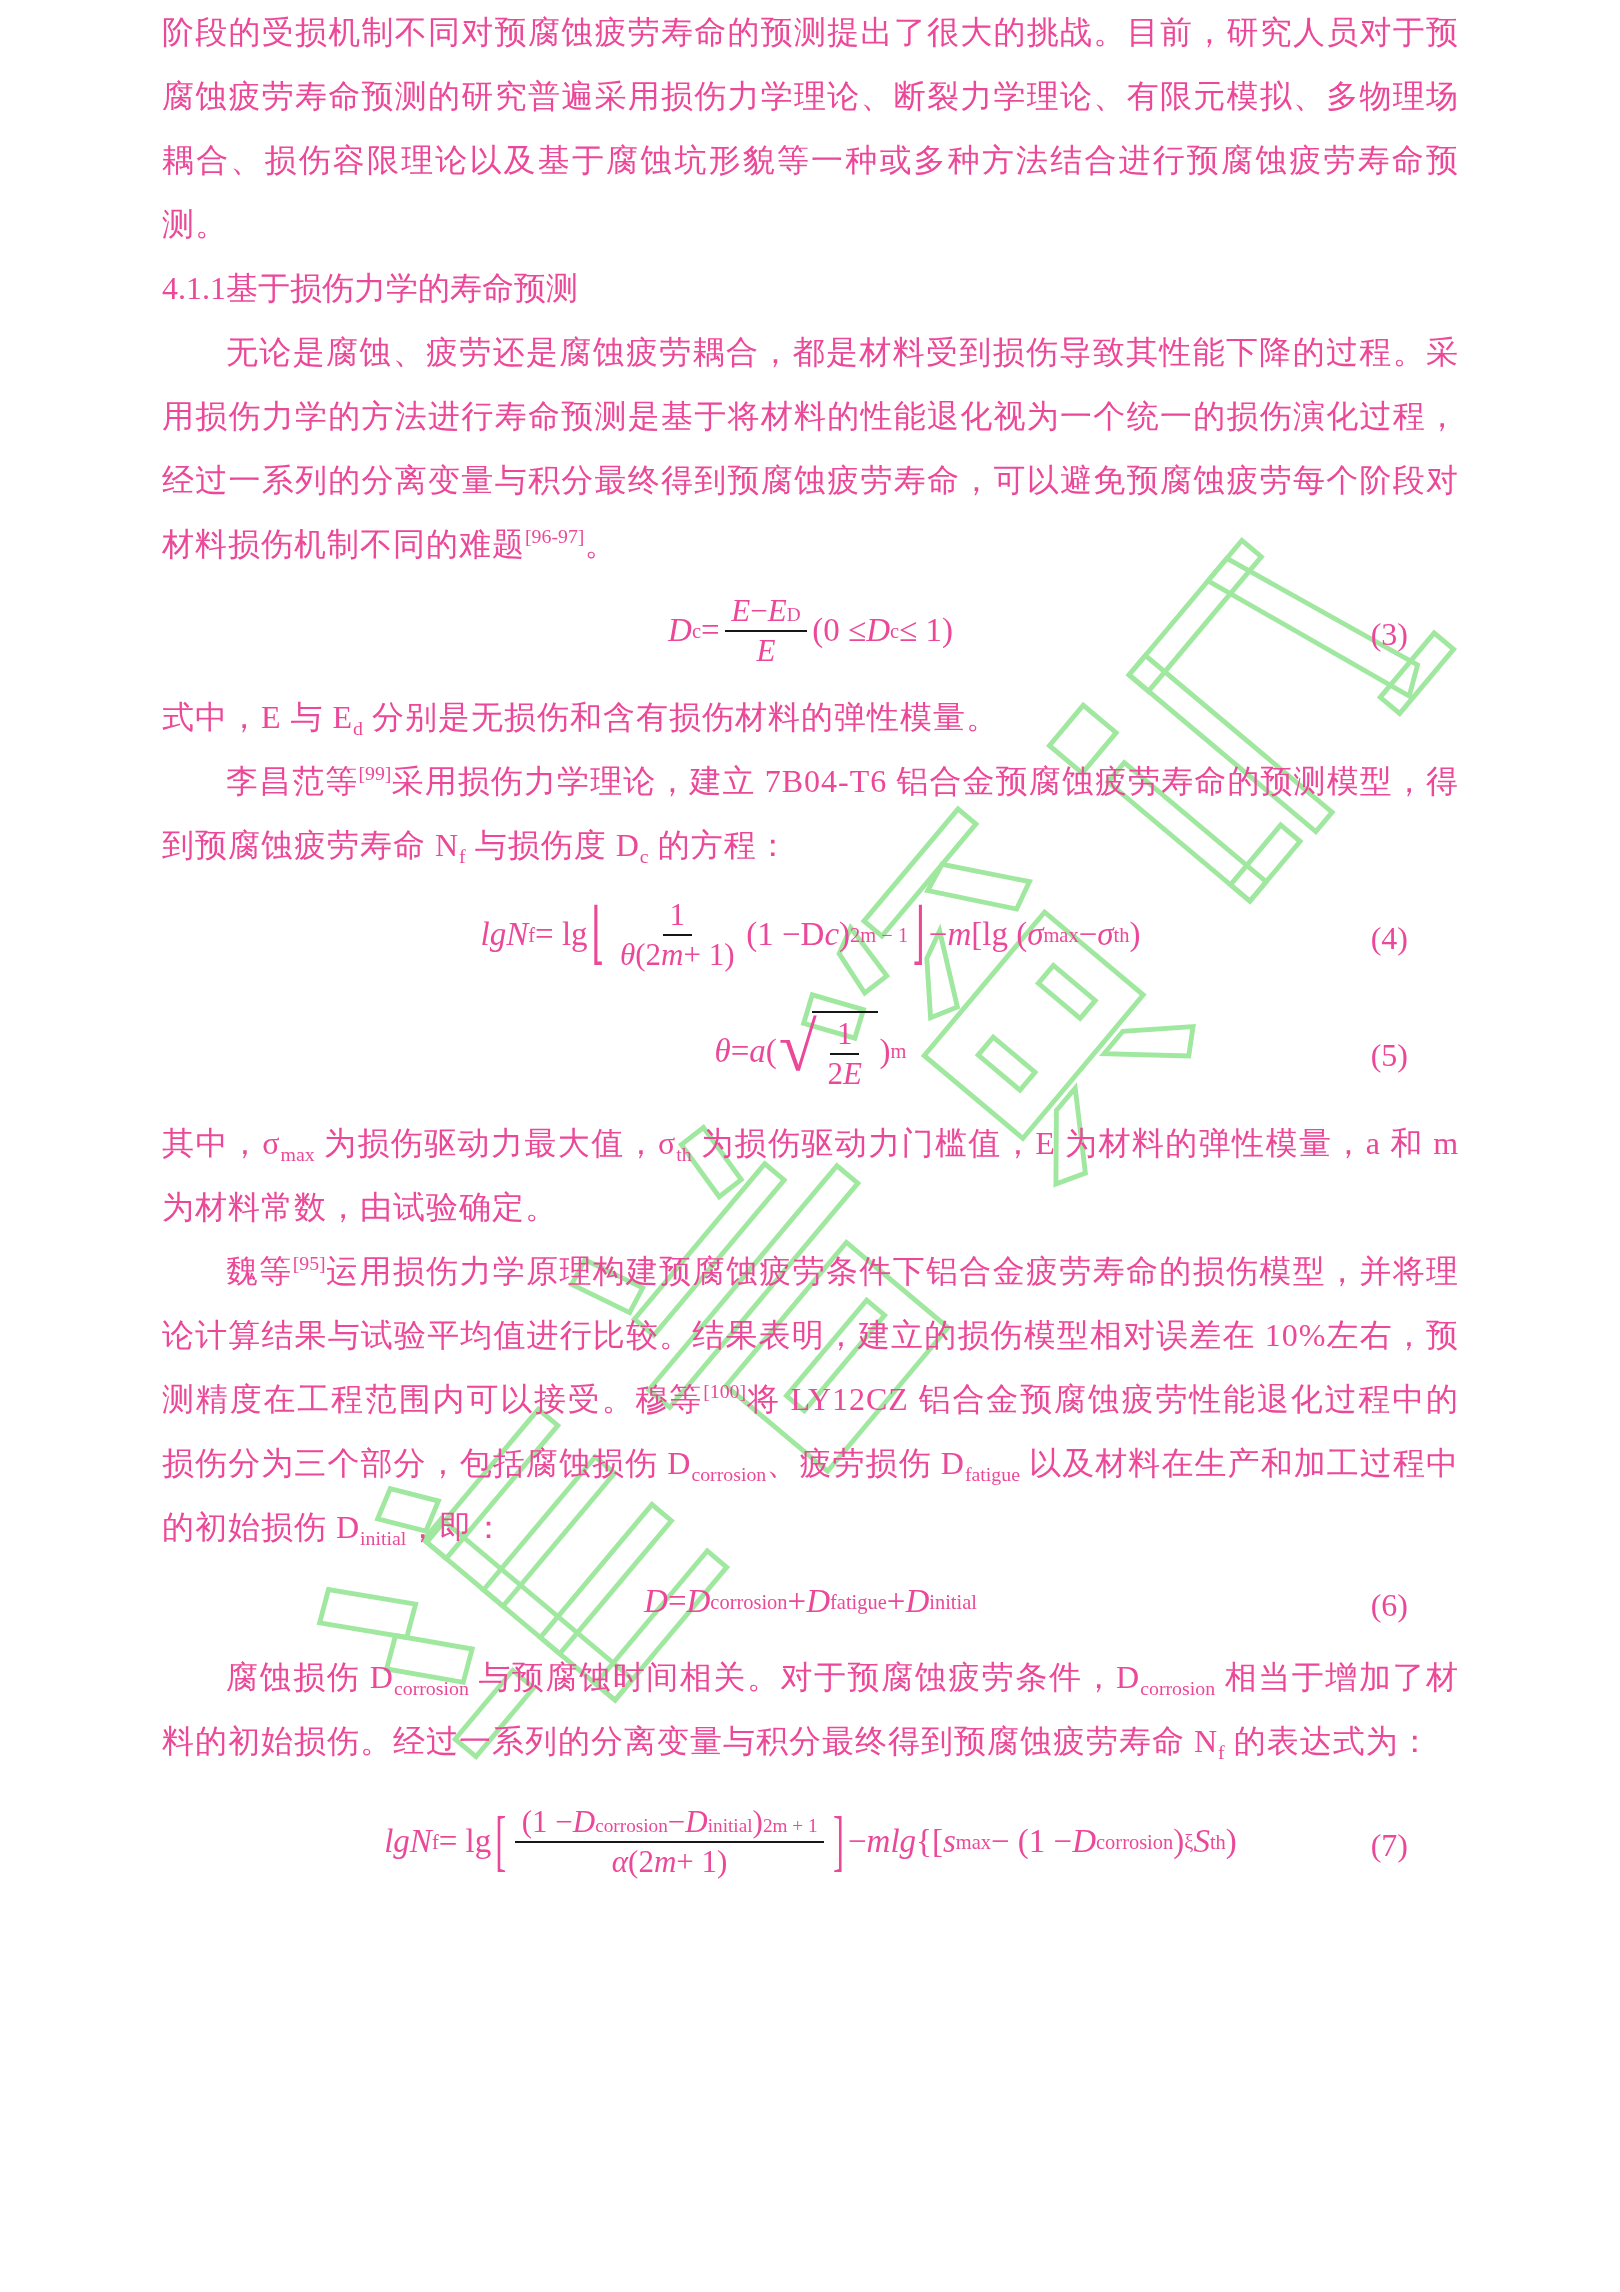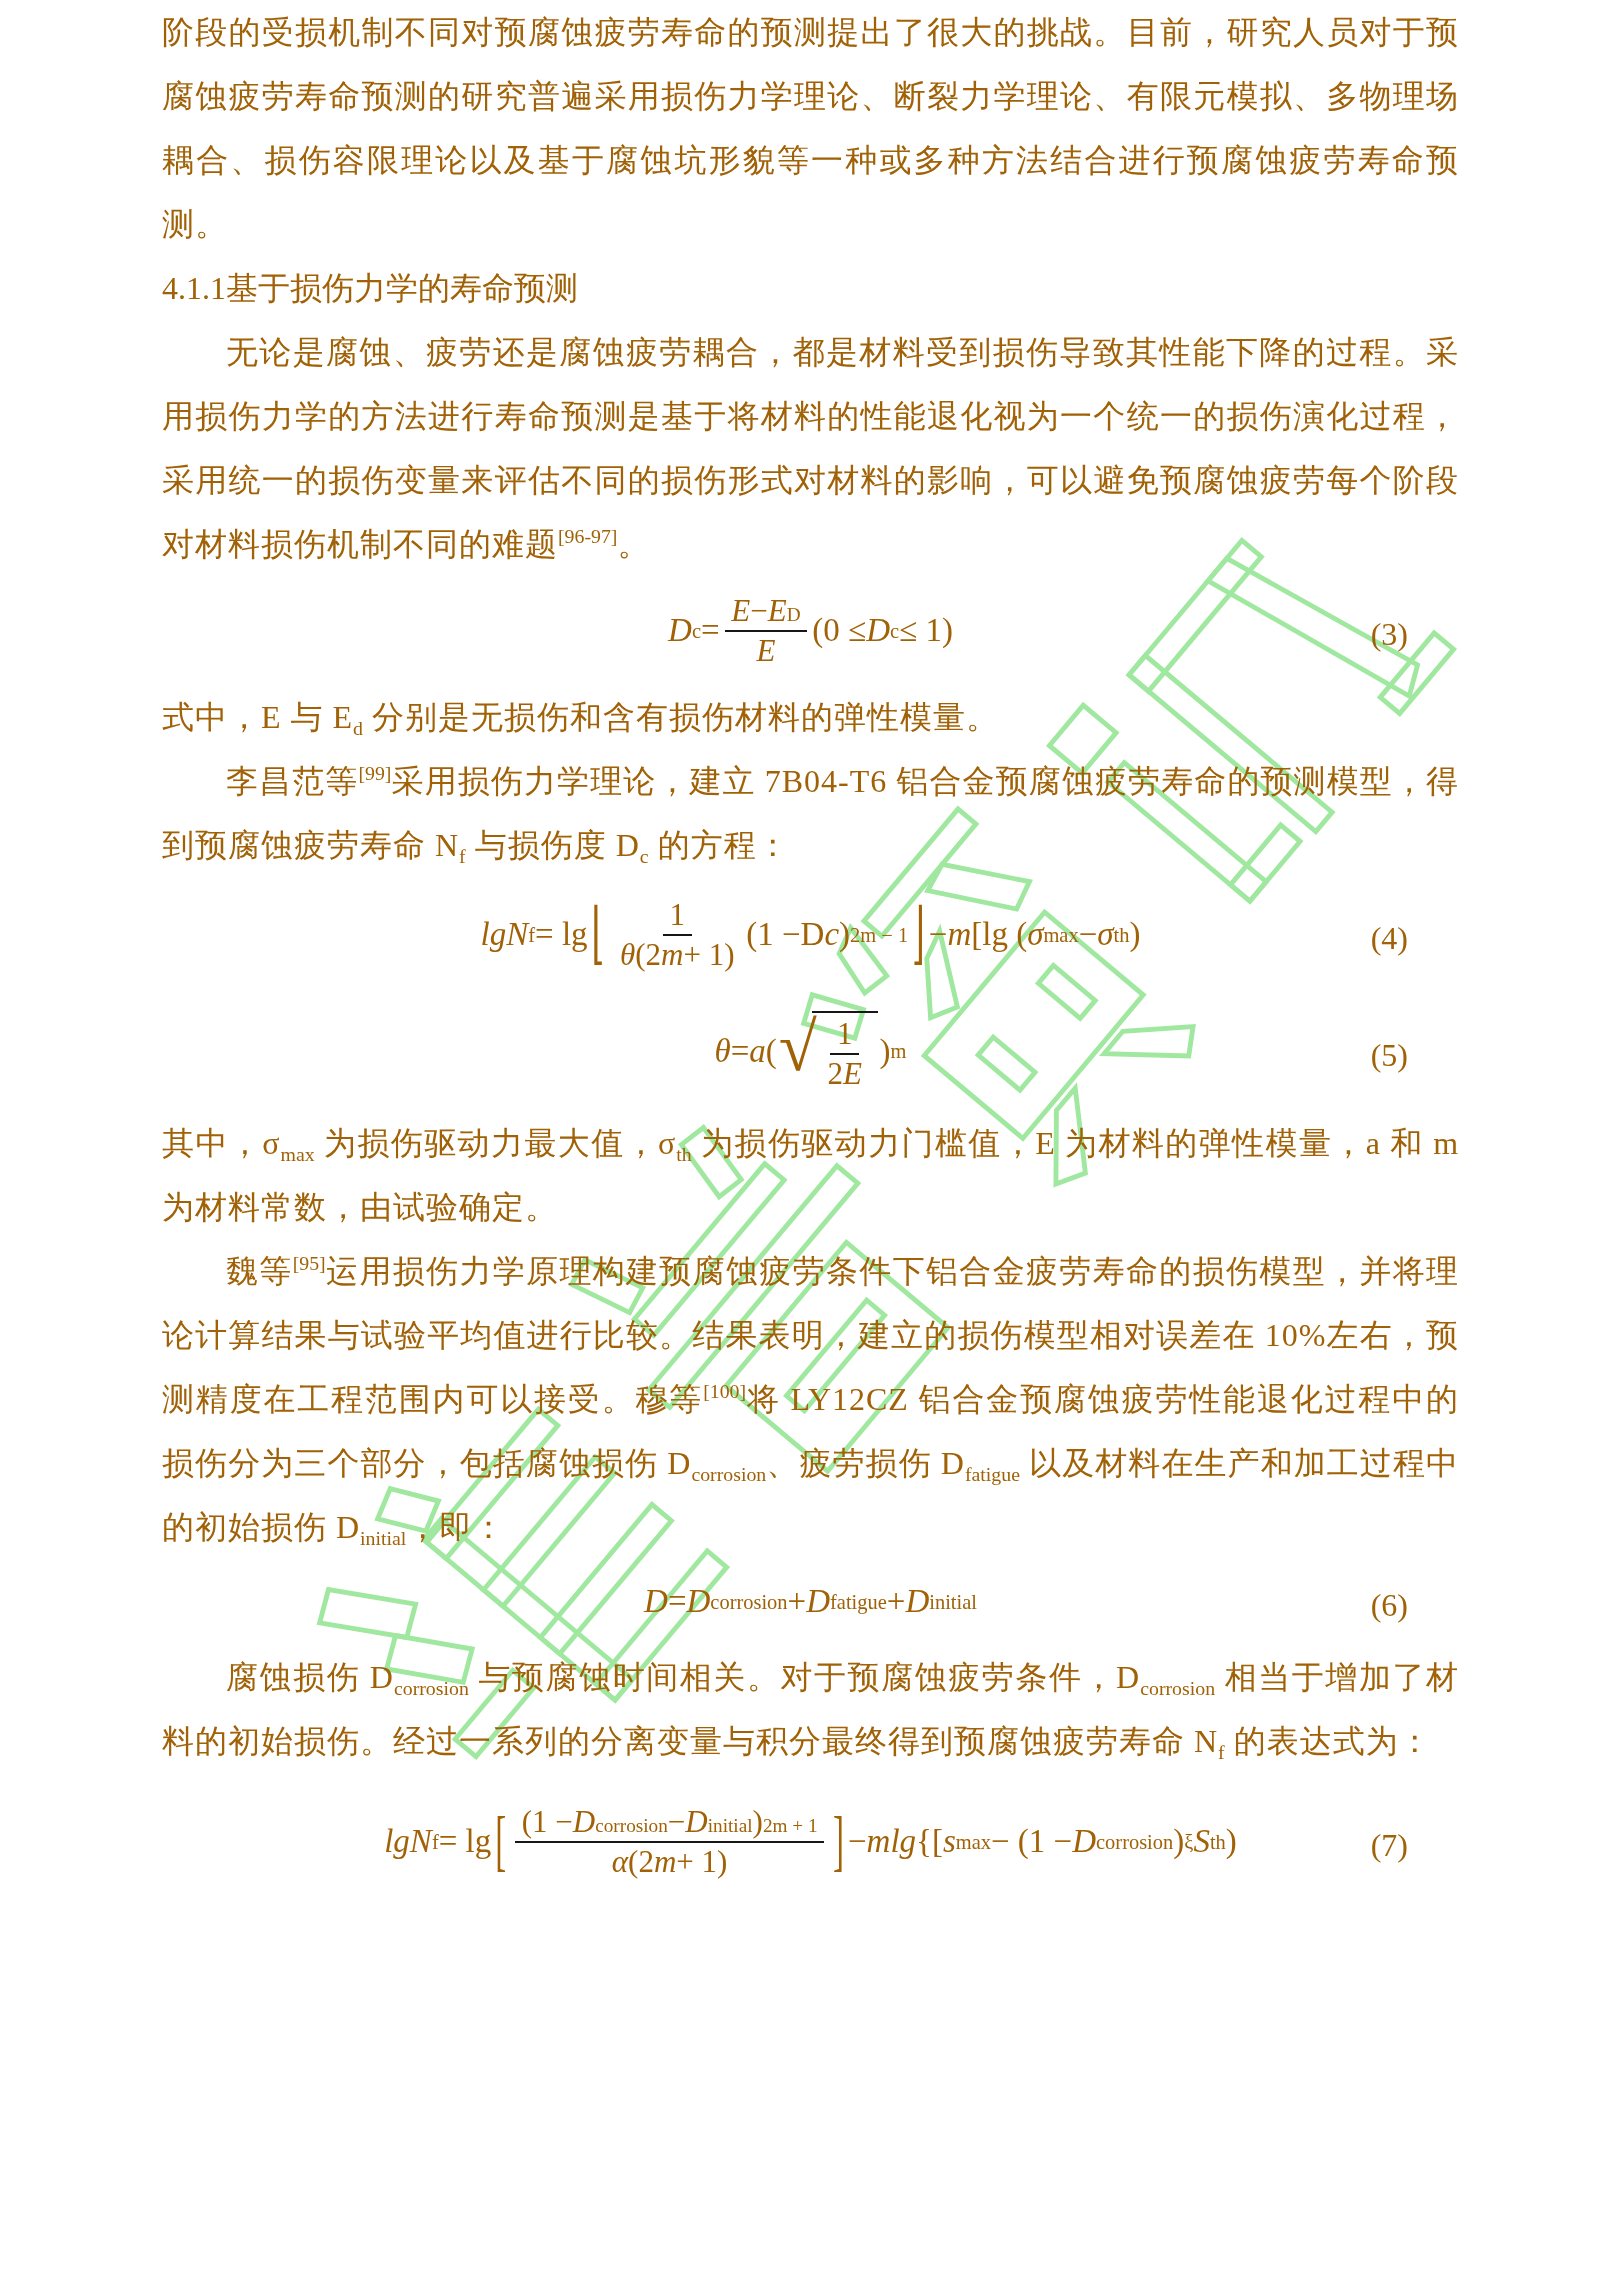--- a/index.html
+++ b/index.html
@@ -2,21 +2,21 @@
 <html><head>
 <meta charset="utf-8">
 <style>
   html,body{margin:0;padding:0;background:#e8e8e8;}
   .page{
     position:relative;
     width:1621px;height:2293px;
     background:#ffffff;
     overflow:hidden;
     font-family:"Liberation Serif","DejaVu Serif",serif;
-    color:#a16207;
+    color:#ec4899;
   }
   .watermark{
     position:absolute;left:0;top:0;width:1621px;height:2293px;
     pointer-events:none;
   }
   .content{
     position:absolute;left:162px;top:0;width:1297px;
     font-size:32px;line-height:64px;
     text-align:justify;text-justify:inter-character;
     letter-spacing:1px;
@@ -96,21 +96,21 @@
   </svg>
 
   <div class="content">
 
     <p class="first"><span>阶段的受损机制不同对预腐蚀疲劳寿命的预测提出了很大的挑战。目前，研究人员对于预腐蚀疲劳寿命预测的研究普遍采用损伤力学理论、断裂力学理论、有限元模拟、多物理场耦合、损伤容限理论以及基于腐蚀坑形貌等一种或多种方法结合进行预腐蚀疲劳寿命预测。</span></p>
 
     <p class="heading">
       <span class="hnum">4.1.1</span><span>基于损伤力学的寿命预测</span>
     </p>
 
-    <p class="indent"><span>无论是腐蚀、疲劳还是腐蚀疲劳耦合，都是材料受到损伤导致其性能下降的过程。采用损伤力学的方法进行寿命预测是基于将材料的性能退化视为一个统一的损伤演化过程，采用统一的损伤变量来评估不同的损伤形式对材料的影响，可以避免预腐蚀疲劳每个阶段对材料损伤机制不同的难题</span><sup>[96-97]</sup><span>。</span></p>
+    <p class="indent"><span>无论是腐蚀、疲劳还是腐蚀疲劳耦合，都是材料受到损伤导致其性能下降的过程。采用损伤力学的方法进行寿命预测是基于将材料的性能退化视为一个统一的损伤演化过程，经过一系列的分离变量与积分最终得到预腐蚀疲劳寿命，可以避免预腐蚀疲劳每个阶段对材料损伤机制不同的难题</span><sup>[96-97]</sup><span>。</span></p>
 
 
     <div class="eq" style="height:109px">
       <span class="eq-body">
           <span class="mi">D</span>
           <sub>c</sub>
           <span> = </span>
           <span class="frac">
             <span class="fnum">
               <span class="mi">E</span>

